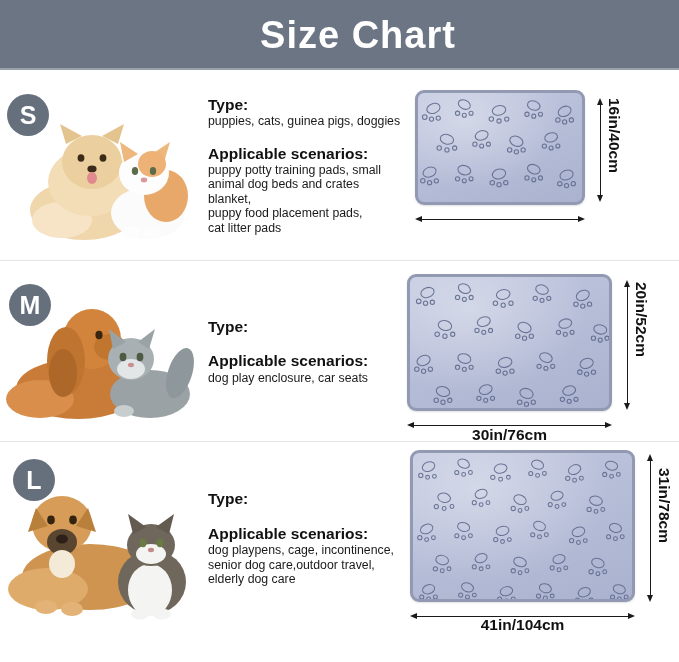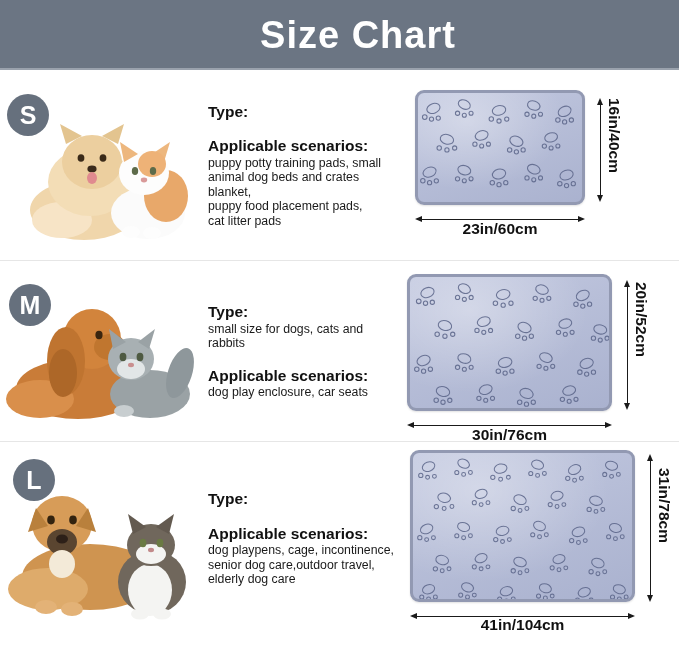--- a/index.html
+++ b/index.html
@@ -228,20 +228,21 @@
           <ellipse cx="153" cy="101" rx="3.2" ry="4" fill="#5d6b4a"></ellipse>
           <ellipse cx="144" cy="110" rx="3.2" ry="2.4" fill="#d99a9a"></ellipse>
           <ellipse cx="131" cy="162" rx="9" ry="6" fill="#fdfdfd"></ellipse>
           <ellipse cx="152" cy="163" rx="9" ry="6" fill="#fdfdfd"></ellipse>
         </svg>
       </div>
     </div>
 
     <div class="text-cell">
       <div class="lbl">Type:</div>
+      <div class="val">puppies, cats, guinea pigs, doggies</div>
       <div class="lbl lbl-2">Applicable scenarios:</div>
       <div class="val">puppy potty training pads, small
 animal dog beds and crates blanket,
 puppy food placement pads,
 cat litter pads</div>
     </div>
 
     <div class="pad-cell">
       <div class="pad-wrap" style="left:10px; top:20px;">
         <div class="pad" style="width:170px; height:115px;">
@@ -307,21 +308,20 @@
                 <circle cx="161" cy="94" r="2.2"></circle>
             </g>
           </svg>
         </div>
 
         <div class="dim-h" style="left:0px; top:122px; width:170px;">
           <div class="arrow-l"></div>
           <div class="line"></div>
           <div class="arrow-r"></div>
         </div>
-        <div class="dim-h-label" style="left:0px; top:130px; width:170px;">23in/60cm</div>
 
         <div class="dim-v" style="left:178px; top:8px; height:104px;">
           <div class="arrow-u"></div>
           <div class="line"></div>
           <div class="arrow-d"></div>
         </div>
         <div class="dim-v-label" style="left:190px; top:8px;">16in/40cm</div>
       </div>
     </div>
   </div>
@@ -356,21 +356,20 @@
           <ellipse cx="123" cy="96" rx="3.4" ry="4.2" fill="#4e5a42"></ellipse>
           <ellipse cx="140" cy="96" rx="3.4" ry="4.2" fill="#4e5a42"></ellipse>
           <ellipse cx="131" cy="104" rx="3" ry="2.2" fill="#c98f8f"></ellipse>
           <ellipse cx="124" cy="150" rx="10" ry="6" fill="#c8ced0"></ellipse>
         </svg>
       </div>
     </div>
 
     <div class="text-cell">
       <div class="lbl">Type:</div>
-      <div class="val">small size for dogs, cats and rabbits</div>
       <div class="lbl lbl-2">Applicable scenarios:</div>
       <div class="val">dog play enclosure, car seats</div>
     </div>
 
     <div class="pad-cell">
       <div class="pad-wrap" style="left:2px; top:13px;">
         <div class="pad" style="width:205px; height:137px;">
           <svg class="paws" viewBox="0 0 205 137" preserveAspectRatio="none">
             <g fill="none" stroke="#5a6488" stroke-width="1.1">
               <ellipse cx="18" cy="16" rx="7" ry="5" transform="rotate(-20 18 16)"></ellipse>

